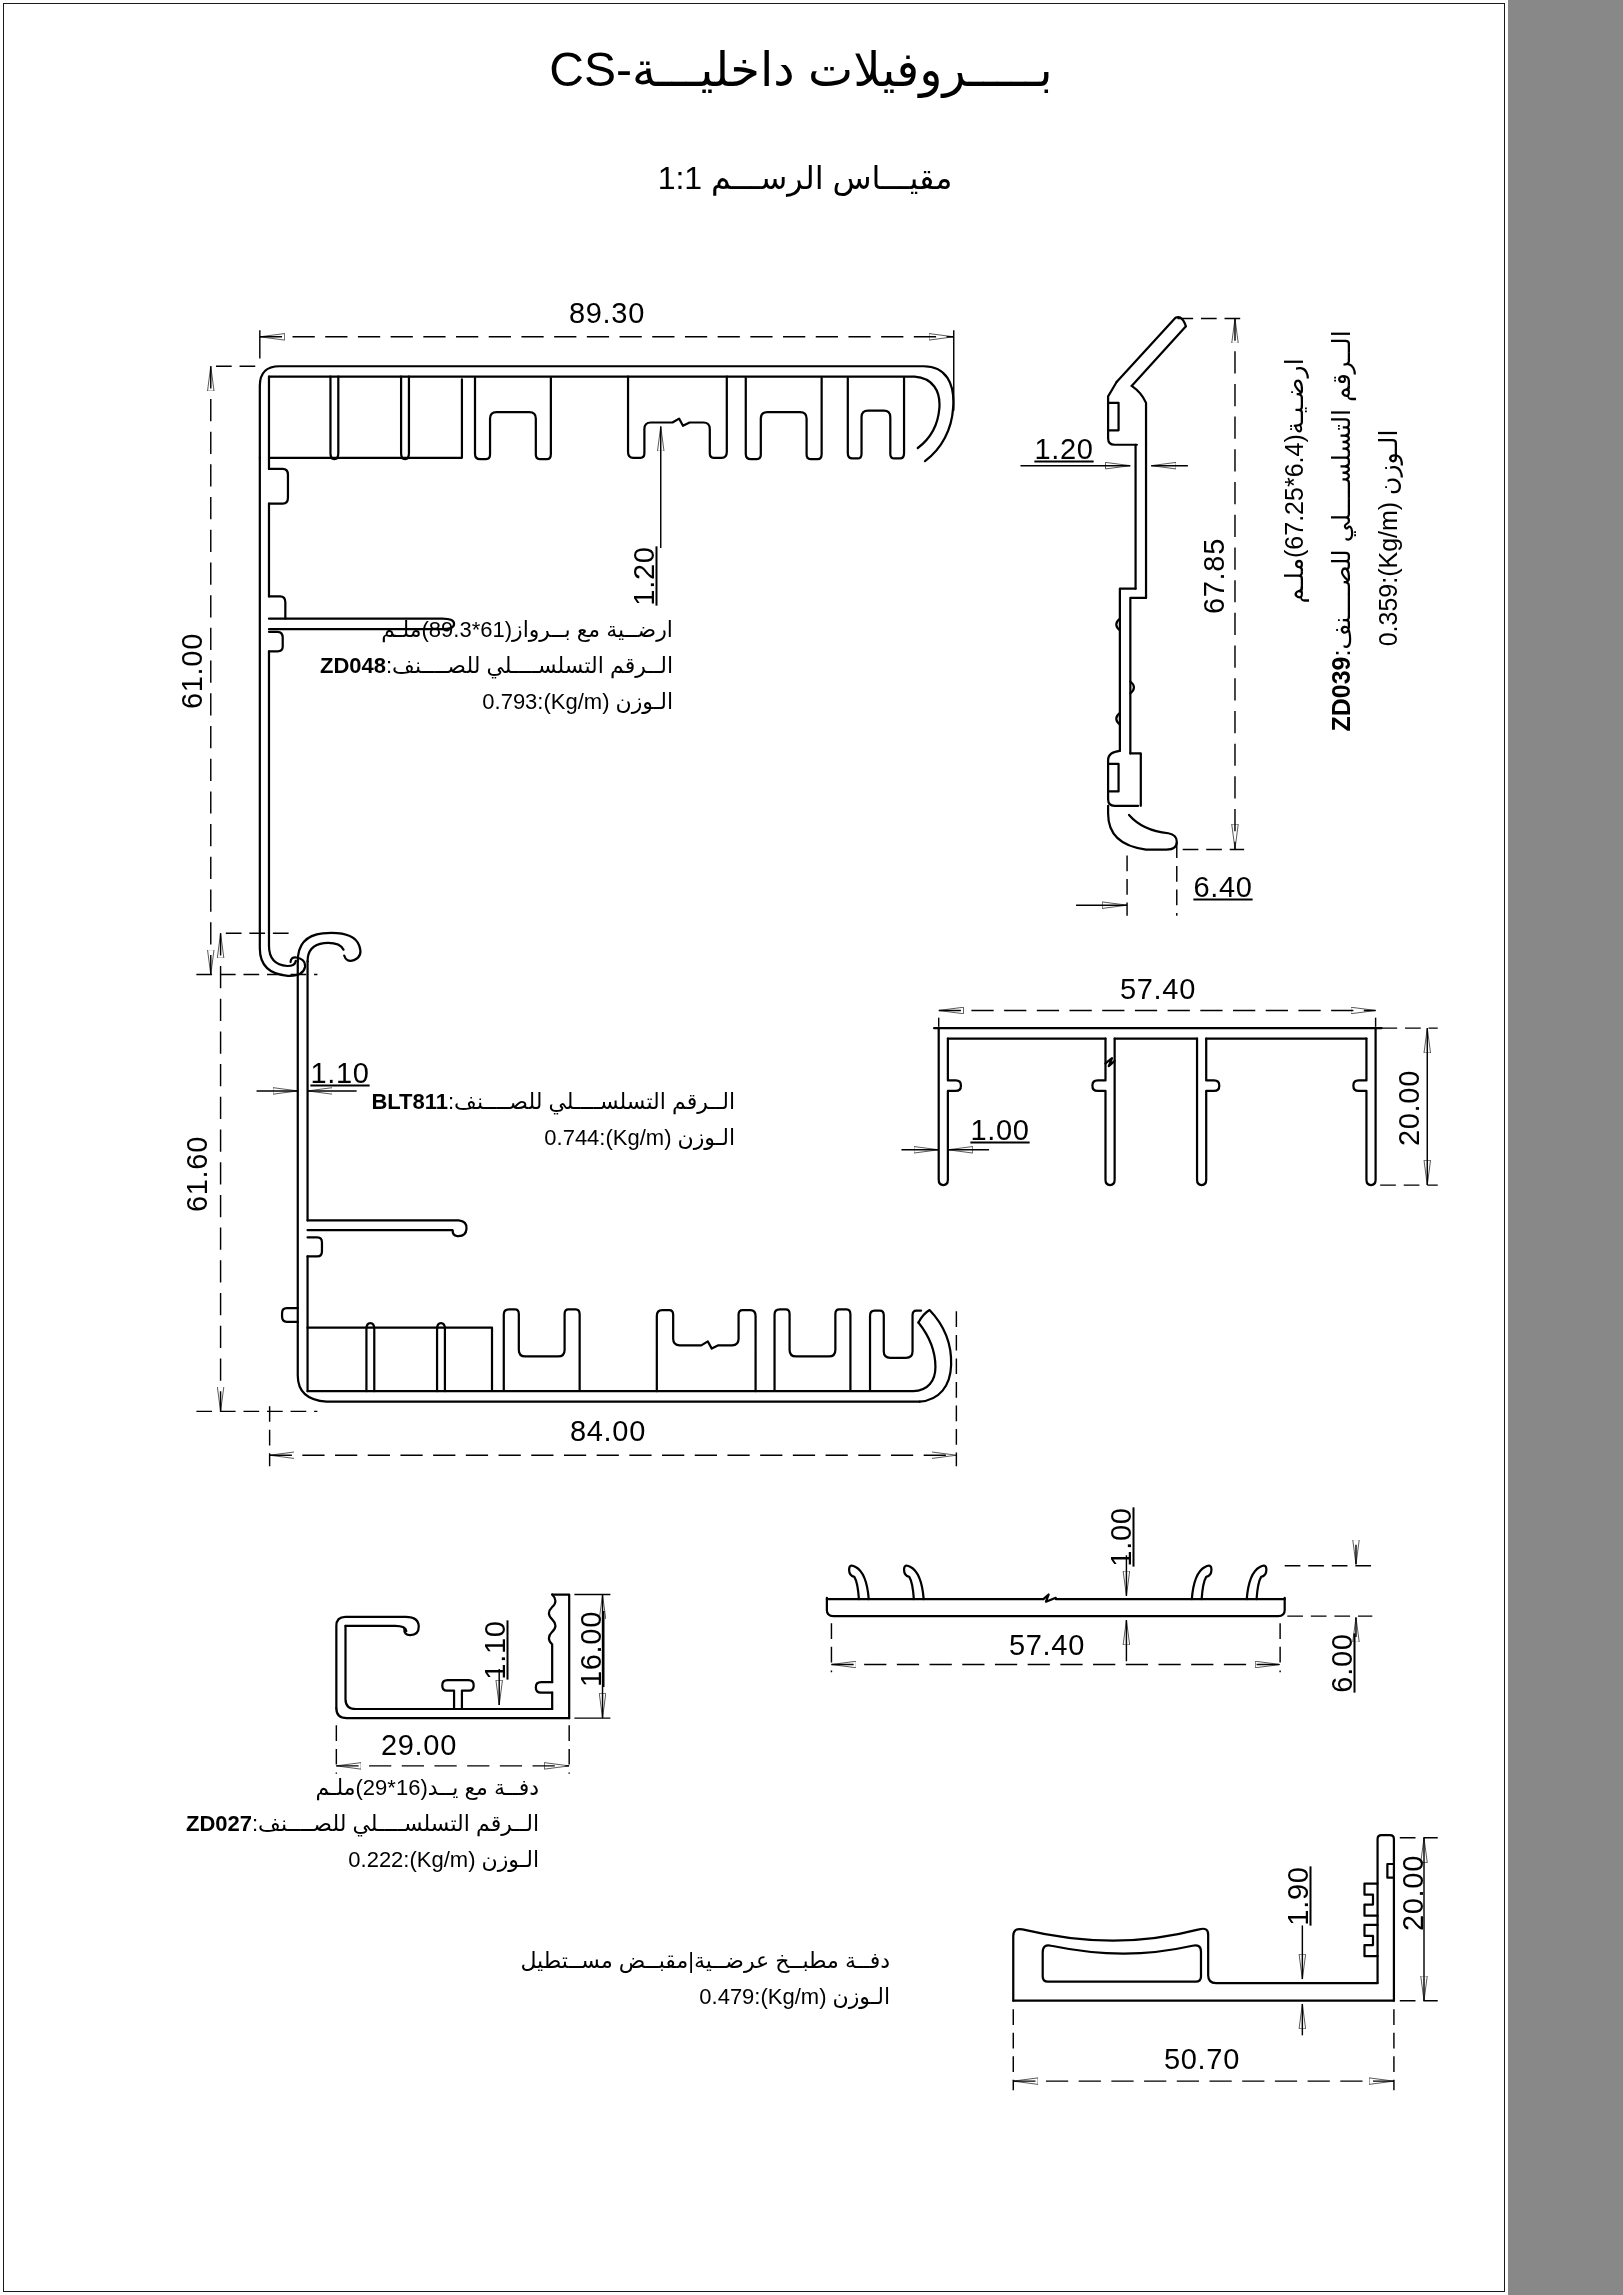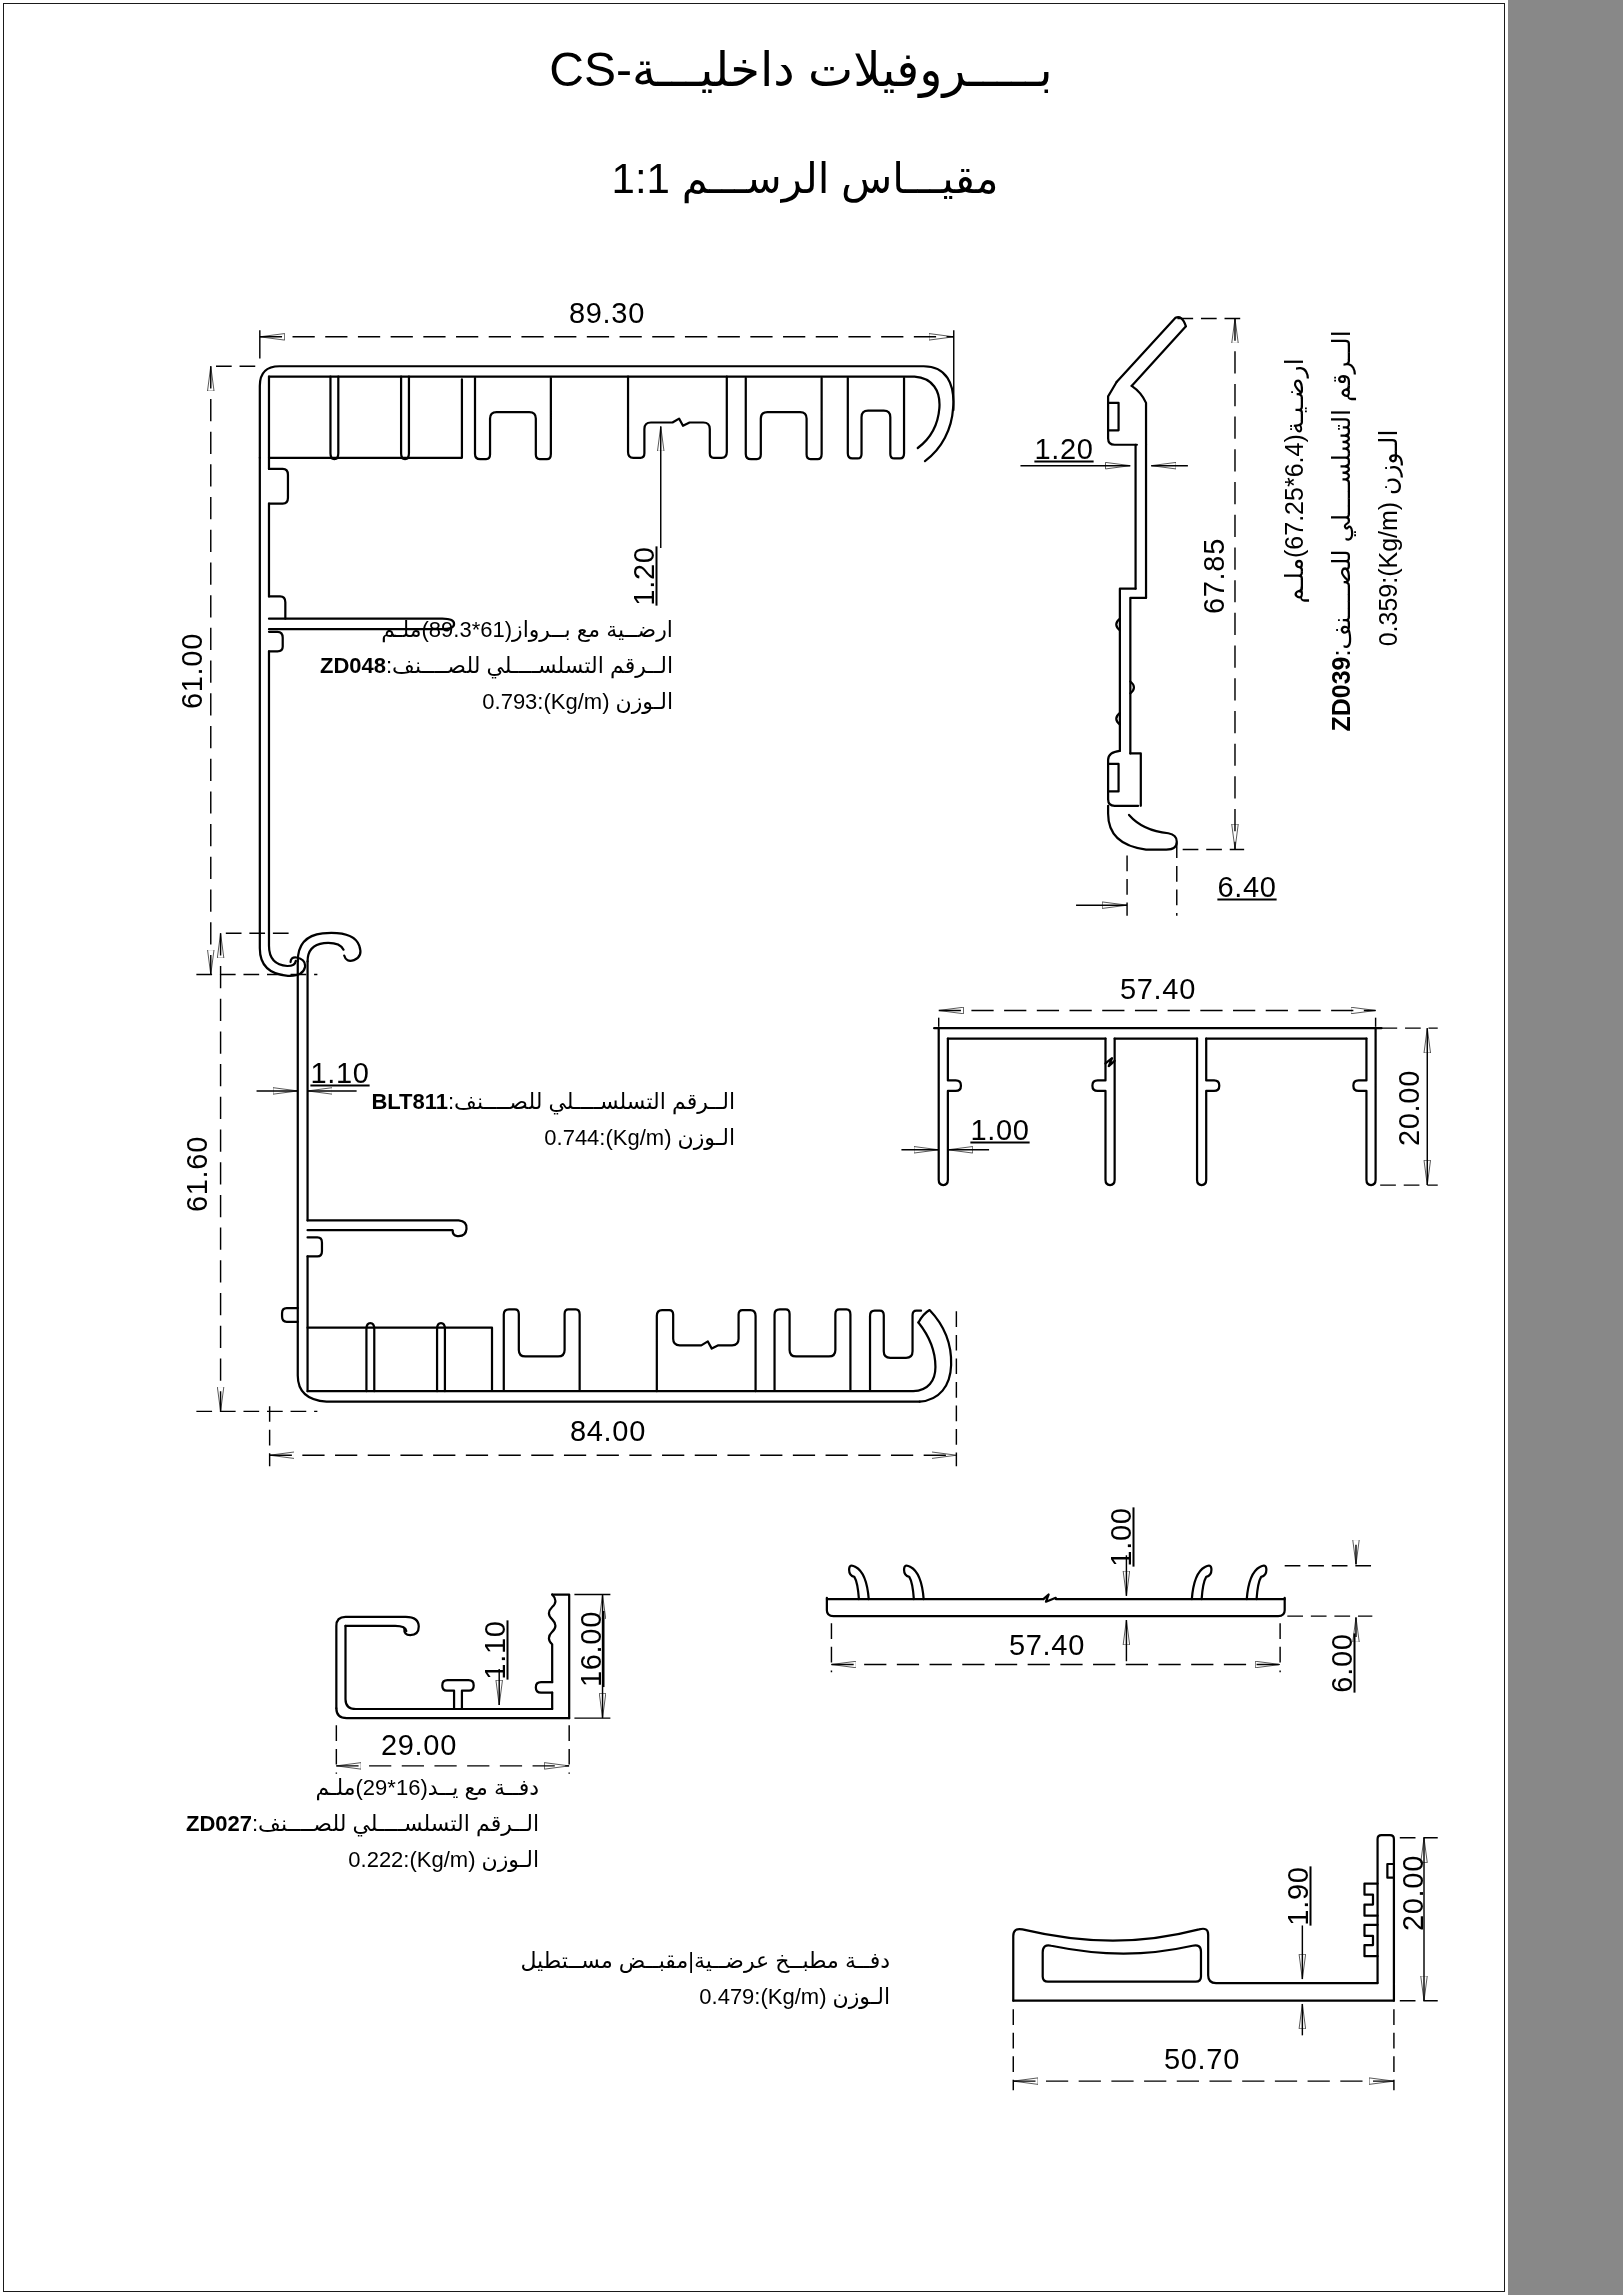--- a/index.html
+++ b/index.html
@@ -7,21 +7,21 @@
         font-family:"Liberation Sans","DejaVu Sans",sans-serif;color:#000;overflow:hidden;}
   .frame{position:absolute;inset:2.6px;border:1.3px solid #1a1a1a;pointer-events:none;}
   svg.draw{position:absolute;left:0;top:0;}
   svg.draw path, svg.draw line{stroke:#000;fill:none;}
   .outline{stroke-width:3.4px;stroke-linejoin:round;stroke-linecap:round;}
   .dimline{stroke-width:2.2px;}
   .dash{stroke-dasharray:34 16;}
   .dash2{stroke-dasharray:24 12;}
   .txt{position:absolute;white-space:nowrap;transform:translate(-50%,-50%);}
   .title1{font-size:48px;}
-  .title2{font-size:42px;}
+  .title2{font-size:32px;}
   .dimnum{font-size:29px;letter-spacing:0.7px;}
   .u{text-decoration:underline;}
   .vert{transform:translate(-50%,-50%) rotate(-90deg);}
   .lbl{position:absolute;direction:rtl;text-align:right;font-size:22px;line-height:36px;white-space:nowrap;}
   .lbl .ln{display:block;}
   .lbl b{font-weight:bold;}
   .vlbl{position:absolute;direction:rtl;white-space:nowrap;font-size:25px;
         transform:translate(-50%,-50%) rotate(-90deg);}
   .vlbl b{font-weight:bold;}
   .ltrnum{direction:ltr;unicode-bidi:embed;}
@@ -206,21 +206,21 @@
   <div class="txt dimnum vert" style="left:192px;top:671px;">61.00</div>
   <div class="txt dimnum vert u" style="left:644px;top:576px;">1.20</div>
   <div class="lbl" style="right:835px;top:612px;">
     <span class="ln">ارضــية مع بــرواز(61*89.3)ملـم</span>
     <span class="ln"><span>الــرقم التسلســــلي للصــــنف:</span><b>ZD048</b></span>
     <span class="ln"><span>الـوزن </span><span class="ltrnum">0.793:(Kg/m)</span></span>
   </div>
 
   <div class="txt dimnum u" style="left:1064px;top:449px;">1.20</div>
   <div class="txt dimnum vert" style="left:1214px;top:576px;">67.85</div>
-  <div class="txt dimnum u" style="left:1223px;top:887px;margin-left:24px;">6.40</div>
+  <div class="txt dimnum u" style="left:1223px;top:887px;">6.40</div>
   <div class="vlbl" style="left:1294px;top:481px;">ارضـيـة(6.4*67.25)ملـم</div>
   <div class="vlbl" style="left:1341px;top:531px;">
     <span>الــرقم التسلســــلي للصــــنف:</span><b>ZD039</b>
   </div>
   <div class="vlbl" style="left:1388px;top:538px;">
     <span>الـوزن </span><span class="ltrnum">0.359:(Kg/m)</span>
   </div>
 
   <div class="txt dimnum u" style="left:340px;top:1073px;">1.10</div>
   <div class="txt dimnum vert" style="left:197px;top:1174px;">61.60</div>

